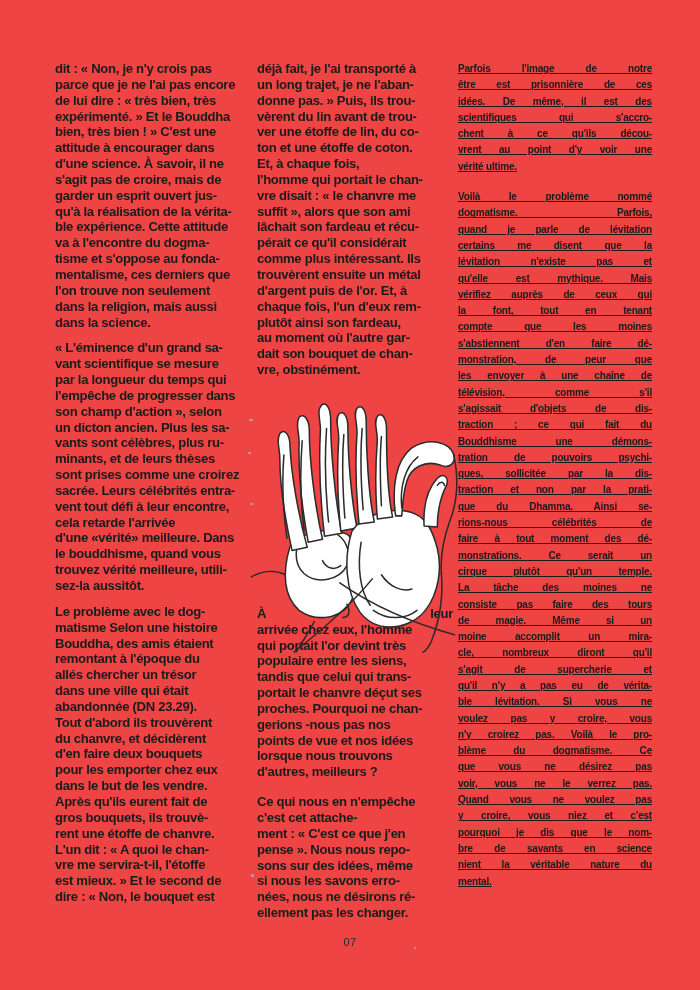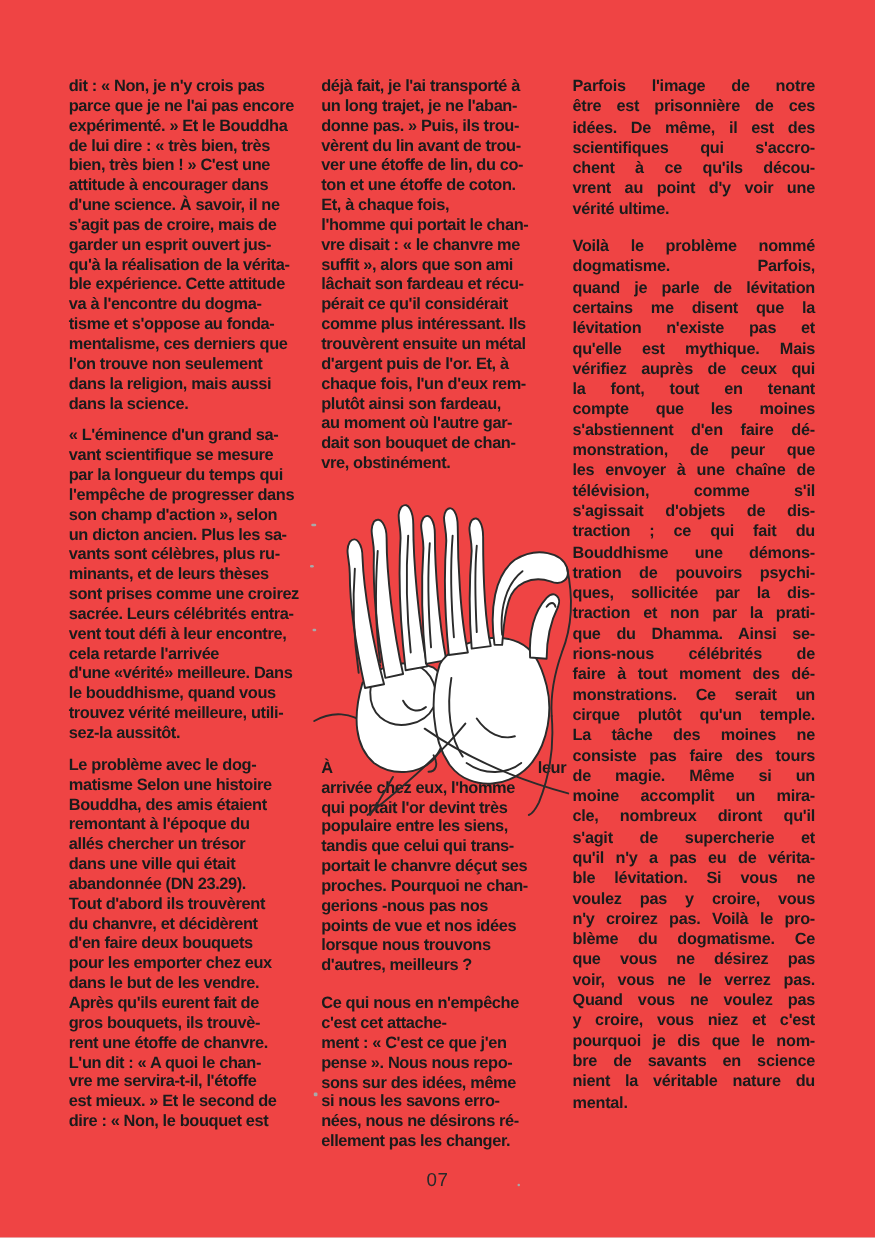--- a/index.html
+++ b/index.html
@@ -14,21 +14,21 @@
   .col{
     position:absolute;
     top:61px;
     font-weight:bold;
     font-size:13.1px;
     line-height:15.85px;
     letter-spacing:-0.3px;
   }
   .col1{left:55px;width:197px;}
   .col2{left:257px;width:196px;}
-  .col3{left:458px;width:194px;font-size:13px;line-height:16.3px;letter-spacing:-0.2px;}
+  .col3{left:458px;width:194px;font-size:10px;line-height:16.3px;letter-spacing:-0.2px;text-decoration:underline;}
   .col1 .para + .para{margin-top:10px;}
   .col2 .para + .para{margin-top:14px;}
   .col3 .para + .para{margin-top:14px;}
   .line{white-space:nowrap;}
   .col3 .line{white-space:normal;}
   .jl{text-align:justify;text-align-last:justify;white-space:normal;}
   .illo{
     position:relative;
     height:212px;
     margin-top:16px;
@@ -42,41 +42,41 @@
     display:flex;
     justify-content:space-between;
     line-height:15.85px;
   }
   .page-number{
     position:absolute;
     left:0;right:0;
     top:936px;
     text-align:center;
     font-weight:normal;
-    font-size:15px;
+    font-size:11px;
     letter-spacing:0.5px;
     color:#2a2a2a;
   }
   .speck{
     position:absolute;
     background:#a9a9a9;
     border-radius:1px;
   }
 </style>
 </head>
 <body>
 
 <div class="page">
 
   <div class="col col1">
       <div class="para">
         <div class="line">dit : « Non, je n'y crois pas</div>
         <div class="line">parce que je ne l'ai pas encore</div>
+        <div class="line">de lui dire : « très bien, très</div>
         <div class="line">expérimenté. » Et le Bouddha</div>
-        <div class="line">de lui dire : « très bien, très</div>
         <div class="line">bien, très bien ! » C'est une</div>
         <div class="line">attitude à encourager dans</div>
         <div class="line">d'une science. À savoir, il ne</div>
         <div class="line">s'agit pas de croire, mais de</div>
         <div class="line">garder un esprit ouvert jus-</div>
         <div class="line">qu'à la réalisation de la vérita-</div>
         <div class="line">ble expérience. Cette attitude</div>
         <div class="line">va à l'encontre du dogma-</div>
         <div class="line">tisme et s'oppose au fonda-</div>
         <div class="line">mentalisme, ces derniers que</div>

